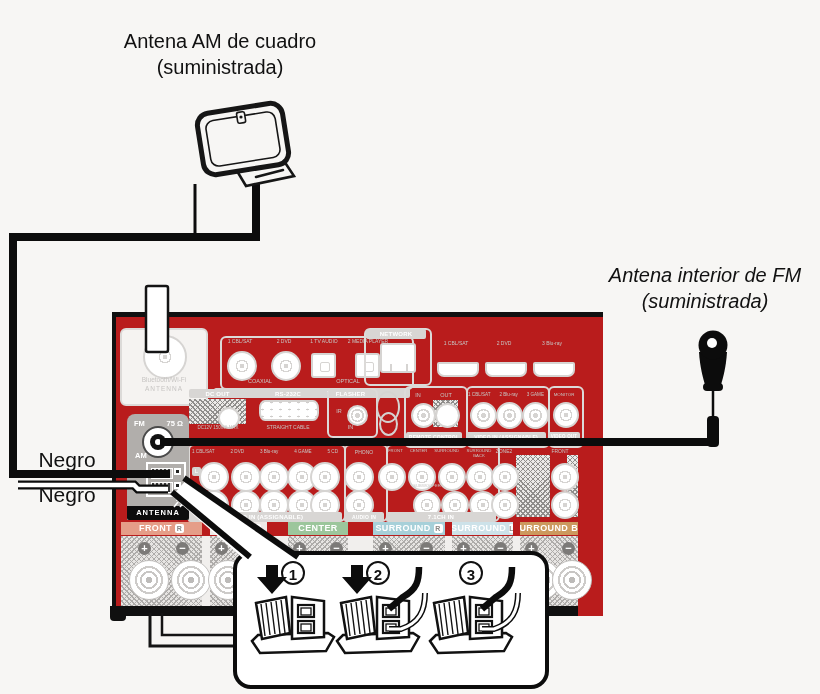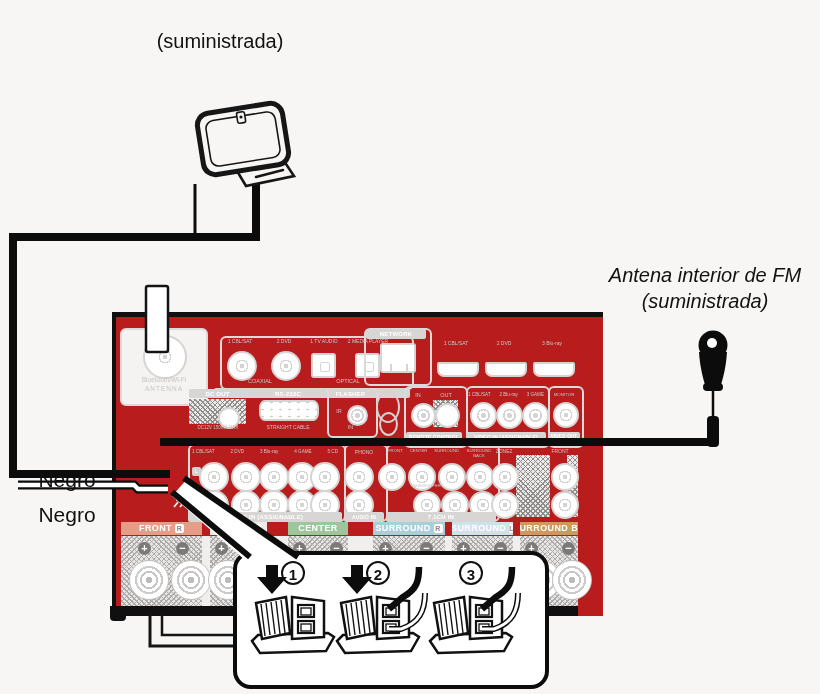--- a/index.html
+++ b/index.html
@@ -1,21 +1,21 @@
 <!DOCTYPE html>
 <html><head>
 <meta charset="utf-8">
 <style>
   html,body{margin:0;padding:0;background:#f7f6f4;}
   #stage{position:relative;width:820px;height:694px;background:#f7f6f4;overflow:hidden;
          font-family:"Liberation Sans","DejaVu Sans",sans-serif;color:#1a1a1a;}
   .abs{position:absolute;}
   
   .caption{font-size:20px;line-height:26px;color:#111;text-align:center;}
-  .wirelabel{font-size:21px;color:#111;text-align:center;margin-top:20px;}
+  .wirelabel{font-size:21px;color:#111;text-align:center;}
   
   #panel{position:absolute;left:112px;top:312px;width:491px;height:304px;background:#b91c1c;}
   .fbox{position:absolute;border:2px solid #dcdad8;border-radius:6px;background:#f5f3f1;}
   .bar{position:absolute;background:#d8d6d4;color:#fff;font-weight:bold;font-size:6px;
        line-height:10px;text-align:center;border-radius:2px;letter-spacing:.2px;
        white-space:nowrap;overflow:hidden;}
   .tiny{position:absolute;color:#c7c5c3;font-size:5px;line-height:6px;text-align:center;
         white-space:nowrap;overflow:hidden;}
   .tinyflex{position:absolute;display:flex;justify-content:space-between;color:#c7c5c3;
         font-size:4.6px;line-height:5px;overflow:visible;}
@@ -61,20 +61,21 @@
       font-size:15px;font-weight:bold;line-height:24px;text-align:center;color:#111;box-sizing:border-box;}
   .z5{z-index:5;} .z11{z-index:11;} .z13{z-index:13;}
   svg{display:block;}
 </style>
 </head>
 <body>
 
 <div id="stage">
 
   <div class="abs caption z13" style="left:60px;top:28px;width:320px;">
+    <div>Antena AM de cuadro</div>
     <div>(suministrada)</div>
   </div>
   <div class="abs caption z13" style="left:590px;top:262px;width:230px;font-style:italic;">
     <div>Antena interior de FM</div>
     <div>(suministrada)</div>
   </div>
   <div class="abs wirelabel z13" style="left:30px;top:448px;width:74px;">Negro</div>
   <div class="abs wirelabel z13" style="left:27px;top:483px;width:80px;">Negro</div>
 
   <div id="panel">
@@ -261,20 +262,35 @@
     <div class="post" style="left:378px;top:248px;"></div>
     <div class="post" style="left:409px;top:248px;"></div>
     <div class="post" style="left:440px;top:248px;"></div>
   </div>
 
   <div class="abs" style="left:112px;top:312px;width:491px;height:5px;background:#101010;z-index:2;"></div>
   <div class="abs" style="left:112px;top:312px;width:4px;height:300px;background:#101010;z-index:2;"></div>
   <div class="abs" style="left:112px;top:606px;width:466px;height:10px;background:#101010;z-index:2;"></div>
   <div class="abs" style="left:110px;top:606px;width:16px;height:15px;background:#101010;border-radius:0 0 4px 4px;z-index:2;"></div>
 
+  <div id="ant" style="z-index:3;">
+    <div class="antlbl" style="left:7px;top:5px;">FM</div>
+    <div class="antlbl" style="right:6px;top:5px;">75 Ω</div>
+    <div class="abs" style="left:15px;top:12px;width:32px;height:32px;border-radius:50%;background:#fff;border:2px solid #4a4a4a;box-sizing:border-box;"></div>
+    <div class="abs" style="left:23px;top:20px;width:16px;height:16px;border-radius:50%;background:#111;"></div>
+    <div class="abs" style="left:28px;top:25px;width:6px;height:6px;border-radius:50%;background:#fff;"></div>
+    <div class="antlbl" style="left:8px;top:37px;">AM</div>
+    <div class="amterm">
+      <div class="clip" style="top:4px;"></div>
+      <div class="clip" style="top:18px;"></div>
+      <div class="hole" style="top:4px;"></div>
+      <div class="hole" style="top:18px;"></div>
+    </div>
+    <div id="ant-footer">ANTENNA</div>
+  </div>
 
   <svg class="abs z5" style="left:0;top:0;" width="820" height="694" viewBox="0 0 820 694">
 
     <path d="M150,613 V646 H308" fill="none" stroke="#141414" stroke-width="3"></path>
     <path d="M162,613 V635 H308" fill="none" stroke="#141414" stroke-width="2.5"></path>
 
     <path d="M195,184 V235" fill="none" stroke="#0c0c0c" stroke-width="3"></path>
     <path d="M256,180 L256,237 L13,237 L13,474 L170,474" fill="none" stroke="#0c0c0c" stroke-width="8"></path>
 
     <g>

